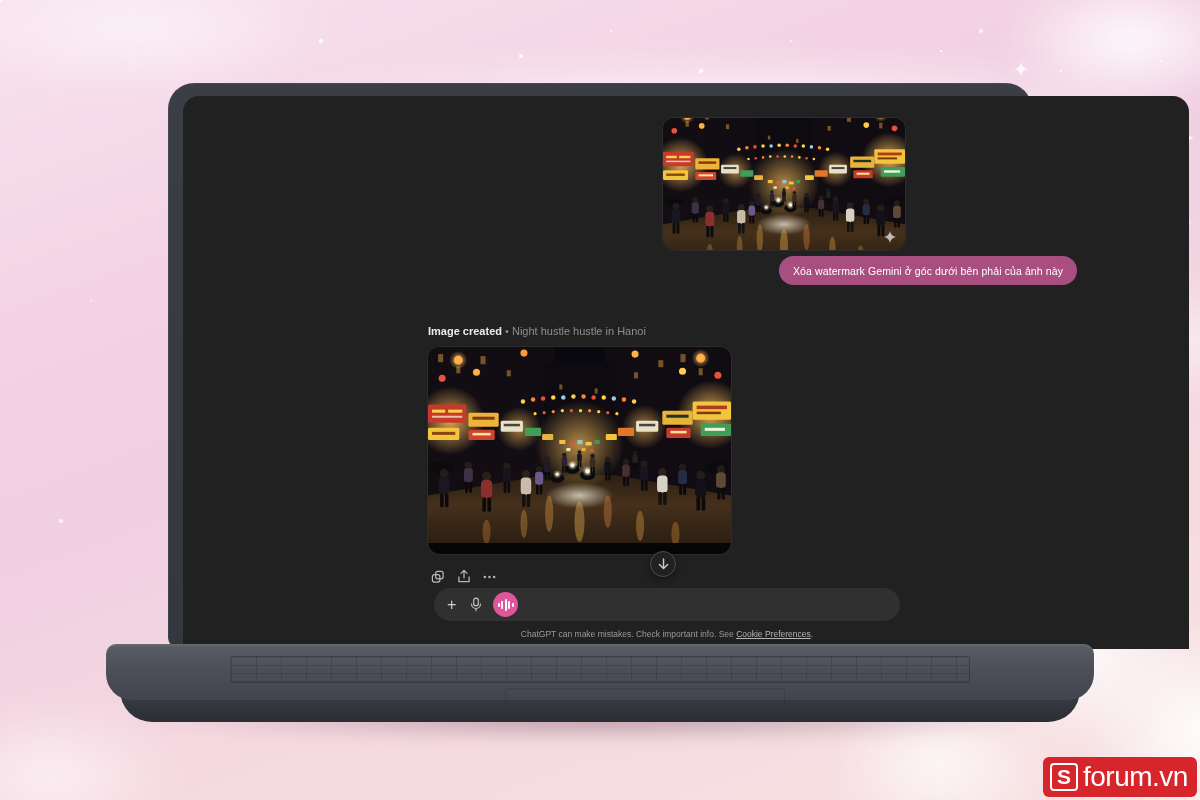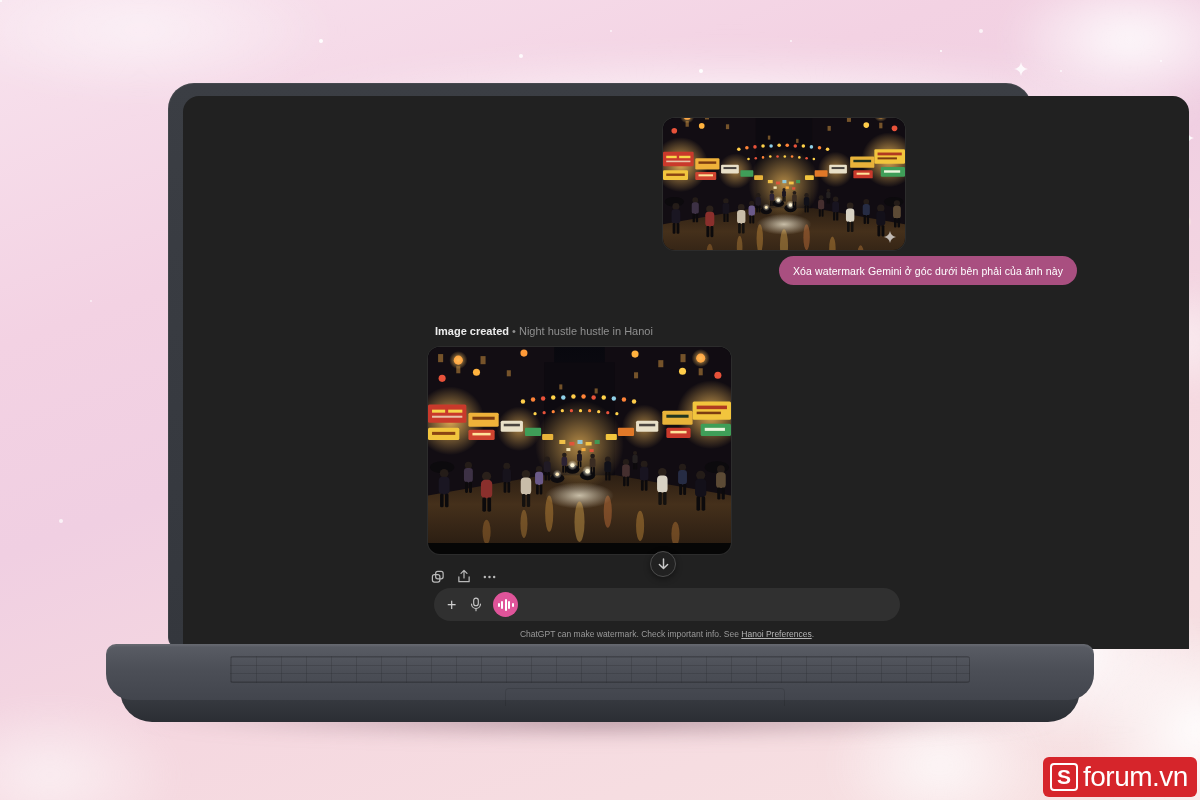--- a/index.html
+++ b/index.html
@@ -73,21 +73,21 @@
   .scene-slot, .scene-slot svg { position:absolute; left:0; top:0; width:100%; }
   .uploaded .scene-slot { height:132px; } .uploaded .scene-slot svg { height:132px; }
   .generated .scene-slot { height:196px; } .generated .scene-slot svg { height:196px; }
   .gem-wm { right:9px; bottom:7px; width:12px; height:12px; opacity:.8; }
 
   .bubble { right:112px; top:160px; height:29px; display:flex; align-items:center;
             background:#a94f80; color:#fff; border-radius:16px; padding:0 14px;
             font-size:10.5px; white-space:nowrap; letter-spacing:.1px; }
 
   .status { left:245px; top:229px; font-size:11px; color:#8f8f8f; white-space:nowrap; }
-  .status b { color:#ececec; font-weight:700;margin-left:7px; }
+  .status b { color:#ececec; font-weight:700; }
 
   .scrollbtn { left:467px; top:455px; width:26px; height:26px; border-radius:50%;
                background:#212121; border:1px solid #4d4d4d; display:flex; align-items:center;
                justify-content:center; cursor:pointer; box-shadow:0 2px 6px rgba(0,0,0,.4); }
 
   .actions { left:247px; top:473px; display:flex; gap:11px; align-items:center; }
   .actions .ic { width:15px; height:15px; display:flex; align-items:center; justify-content:center; cursor:pointer; }
 
   .composer { left:251px; top:492px; width:466px; height:33px; background:#303030;
               border-radius:17px; display:flex; align-items:center; padding:0 5px 0 13px; }
@@ -759,21 +759,21 @@
     <span class="voicebtn">
       <i style="height:4px"></i>
       <i style="height:8px"></i>
       <i style="height:12px"></i>
       <i style="height:8px"></i>
       <i style="height:4px"></i>
     </span>
   </div>
 
   <div class="abs disclaimer">
-    <span>ChatGPT can make watermark. Check important info. See </span><a>Hanoi Preferences</a><span>.</span>
+    <span>ChatGPT can make mistakes. Check important info. See </span><a>Cookie Preferences</a><span>.</span>
   </div>
 </div>
 
 <div class="abs base-bottom"></div>
 <div class="abs base-top"></div>
 <div class="abs keys"></div>
 <div class="abs trackpad"></div>
 
 <div class="abs sforum">
   <span class="sbox">S</span>

